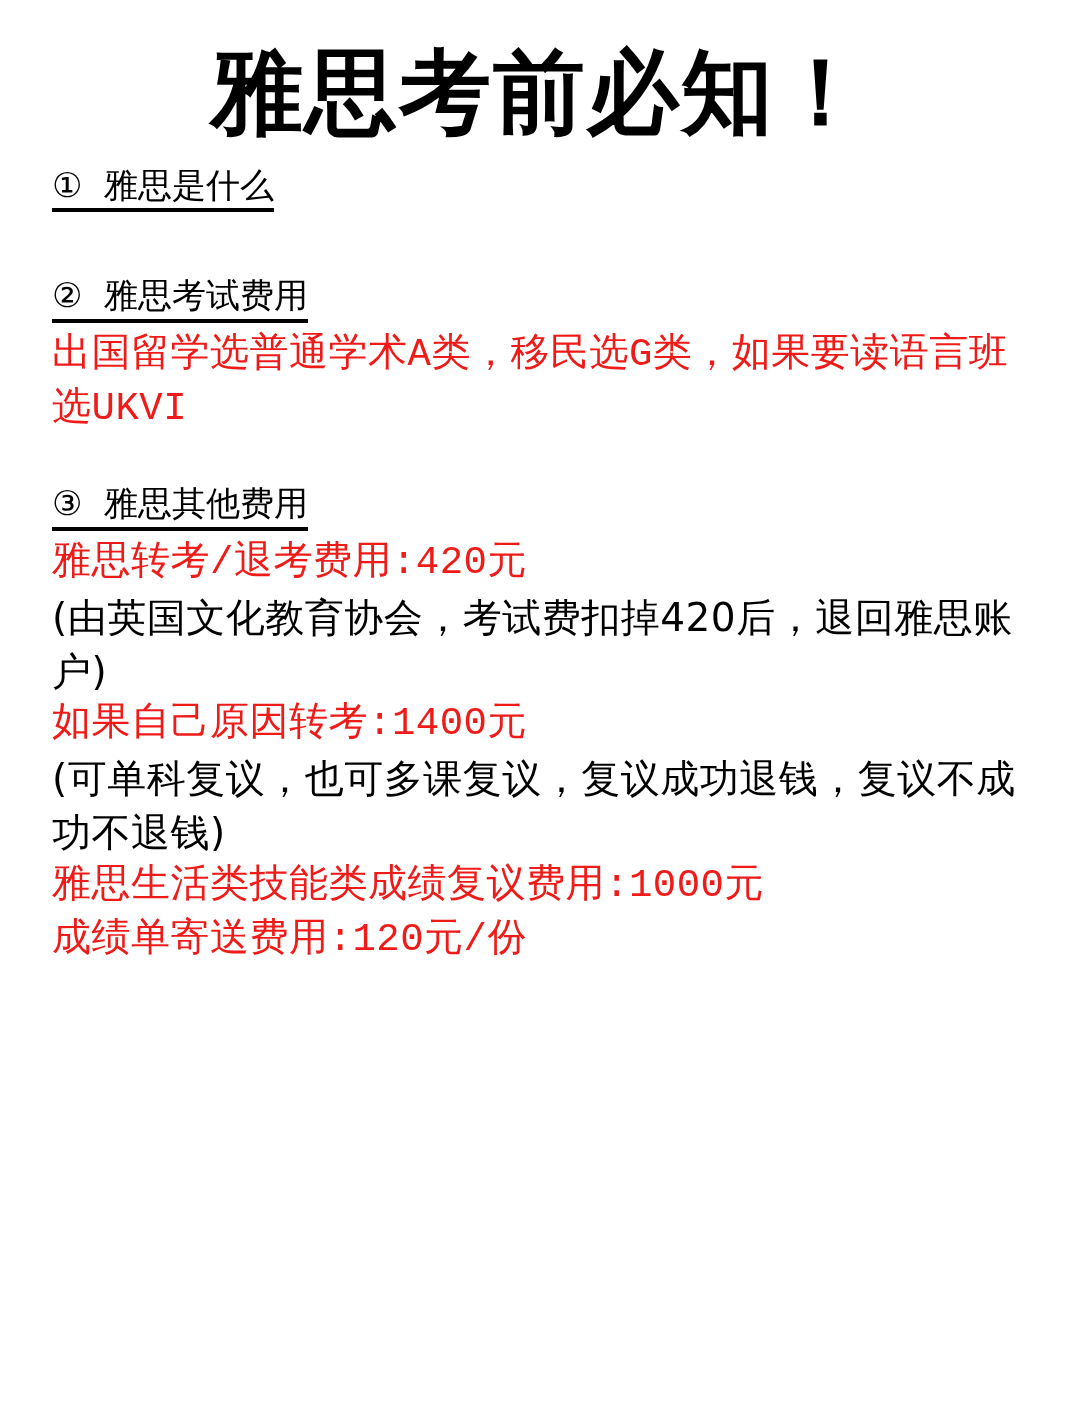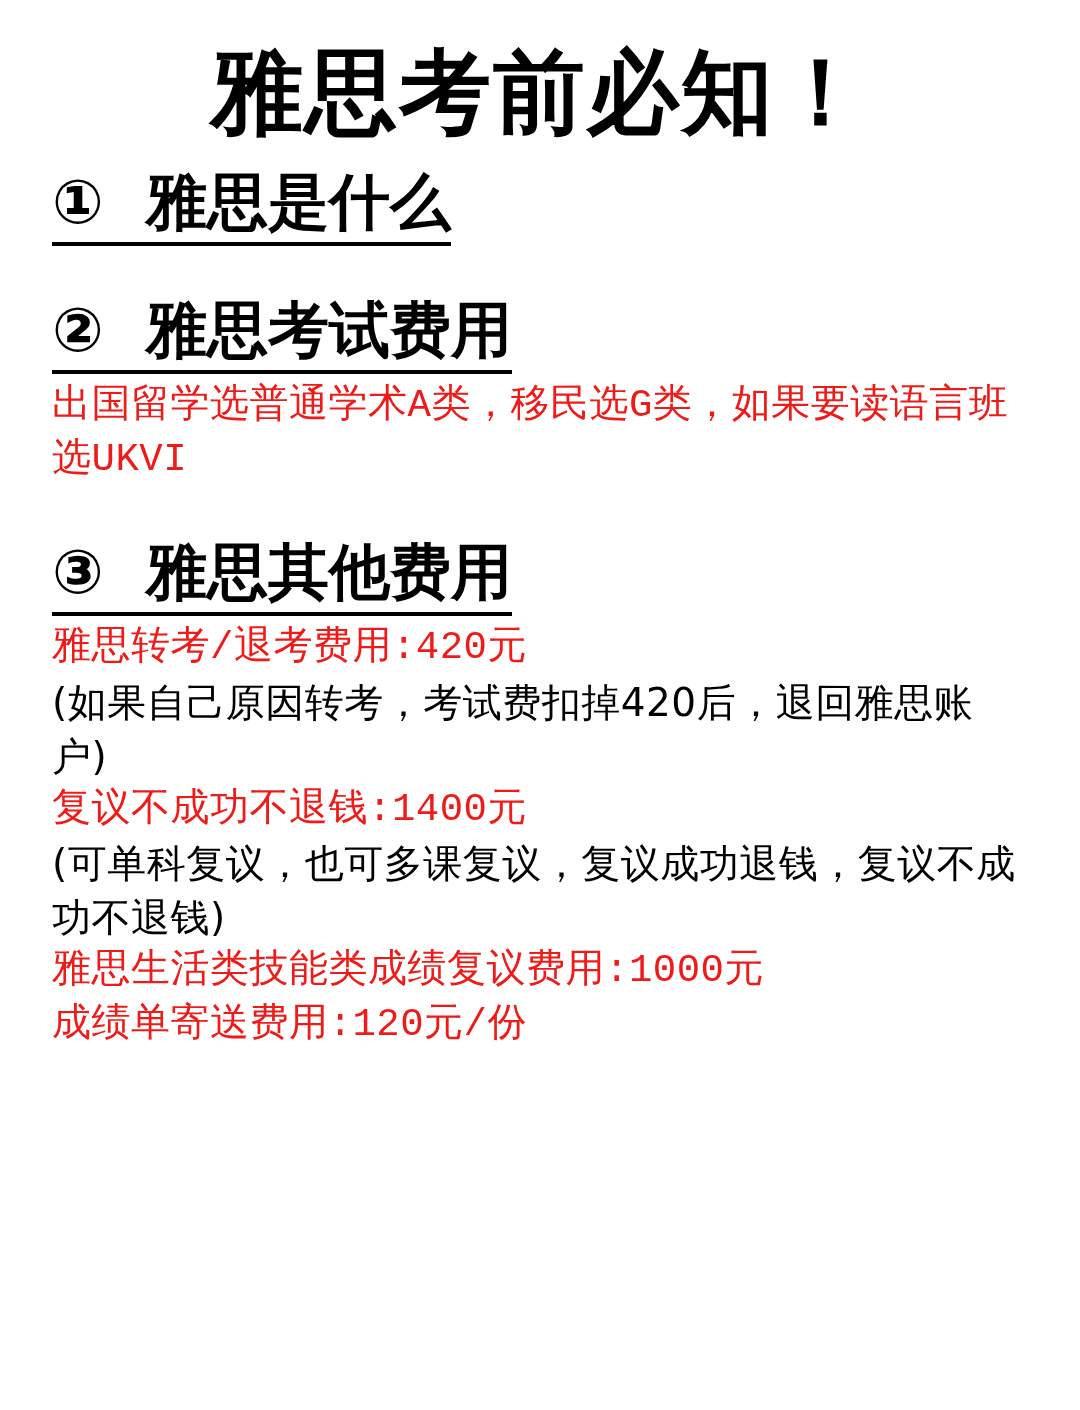--- a/index.html
+++ b/index.html
@@ -26,42 +26,42 @@
     font-size: 92px;
     font-weight: 800;
     letter-spacing: 2px;
     line-height: 1.15;
     margin: 6px 0 18px 0;
   }
   .section {
     margin-top: 8px;
   }
   .section-head {
-    font-size: 61px;
-    font-weight: 700;
+    font-size: 34px;
+    font-weight: 400;
     line-height: 1.25;
     display: inline-block;
     border-bottom: 4px solid #000;
     padding-bottom: 2px;
     margin-bottom: 6px;
     white-space: pre;
   }
   .line {
     font-size: 39px;
     line-height: 1.38;
     letter-spacing: 0.5px;
   }
   .red {
     color: #ef1b18;
     font-family: Liberation Mono, monospace;
   }
   .blk {
     color: #000000;
   }
-  .sec2 { margin-top: 40px; }
+  .sec2 { margin-top: 56px; }
   .sec3 { margin-top: 46px; }
   .para {
     font-size: 40px;
     line-height: 1.38;
     letter-spacing: 0.5px;
   }
 </style>
 </head>
 <body>
 
@@ -79,20 +79,20 @@
     <div class="line red">出国留学选普通学术A类，移民选G类，如果要读语言班选UKVI</div>
 
 
 
   </div>
 
   <div class="section sec3">
     <div class="section-head">③  雅思其他费用</div>
 
     <div class="line red">雅思转考/退考费用:420元</div>
-    <div class="line blk">(如果自己原因转考，考试费扣掉420后，退回雅思账户)</div>
-    <div class="line red">复议不成功不退钱:1400元</div>
+    <div class="line blk">(由英国文化教育协会，考试费扣掉420后，退回雅思账户)</div>
+    <div class="line red">如果自己原因转考:1400元</div>
     <div class="line blk">(可单科复议，也可多课复议，复议成功退钱，复议不成功不退钱)</div>
     <div class="line red">雅思生活类技能类成绩复议费用:1000元</div>
     <div class="line red">成绩单寄送费用:120元/份</div>
   </div>
 
 </div>
 
 </body></html>

